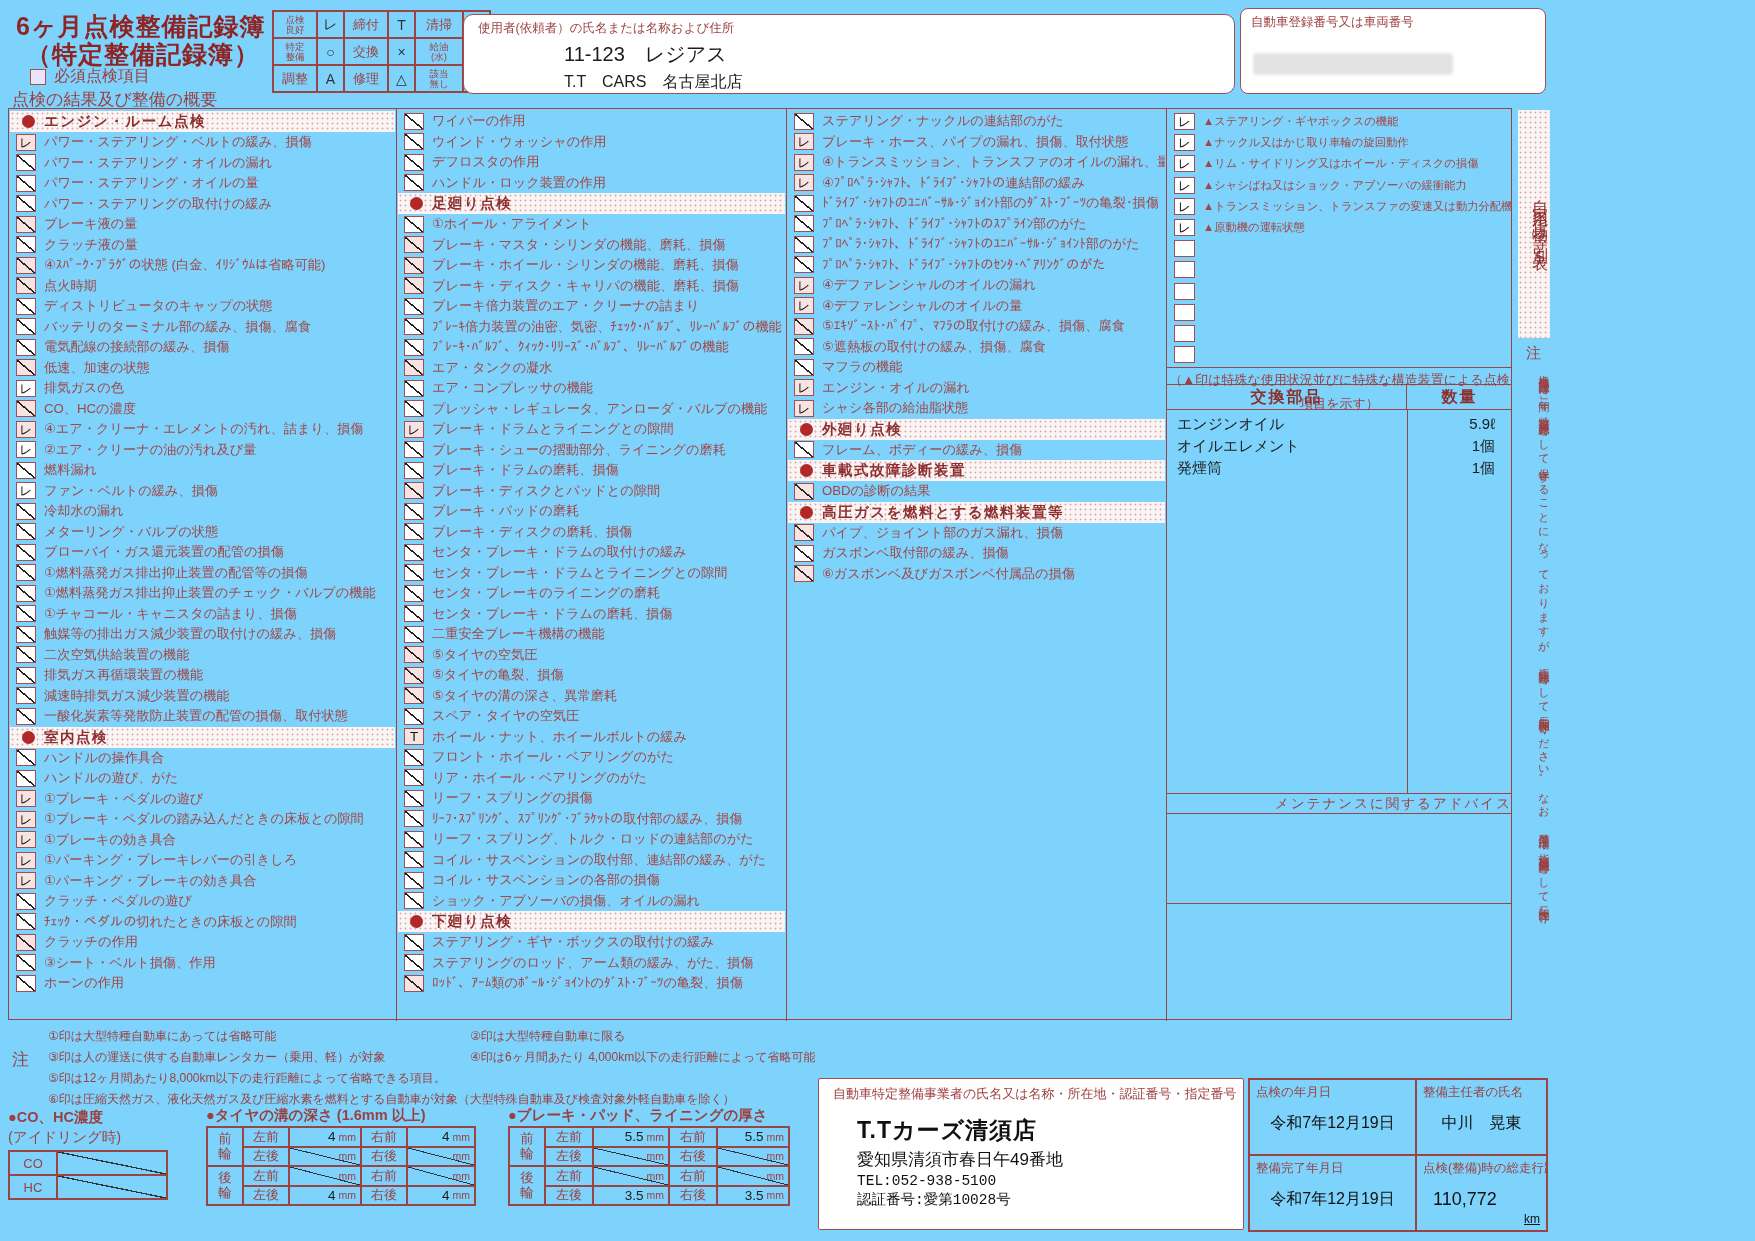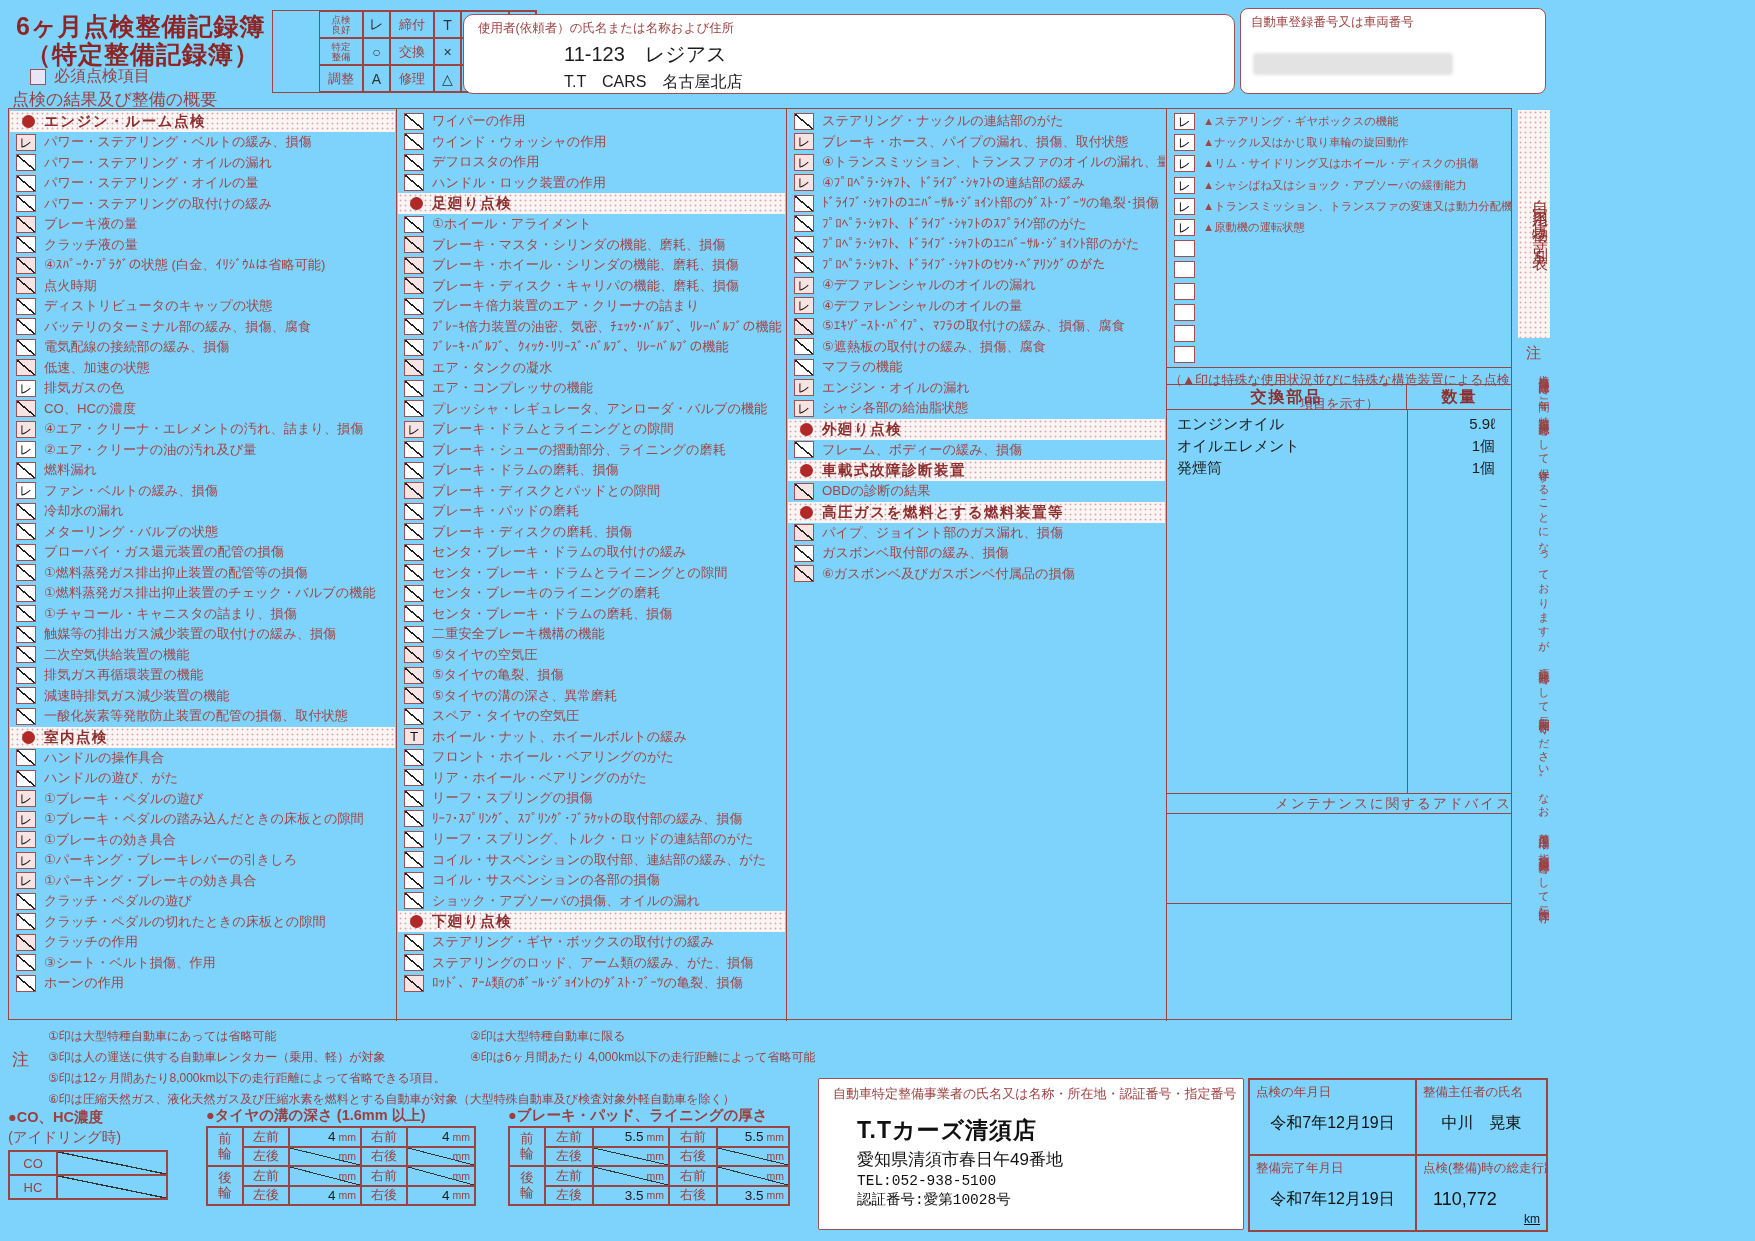--- a/index.html
+++ b/index.html
@@ -9,21 +9,21 @@
   .abs { position:absolute; }
 
   
   .title1,.title2 { font-size:25px; font-weight:bold; color:#8e2424; letter-spacing:1px; }
   .reqrow { display:flex; align-items:center; gap:8px; }
   .swatch { width:16px; height:16px; background:#e9e4f6; border:1.6px solid #a05050; }
   .reqtxt { font-size:16px; color:#9c3f3f; }
   .overview { font-size:17px; color:#9c3f3f; }
 
   .legend { display:grid; grid-template-columns:44px 27px 44px 27px 48px 27px;
-    grid-auto-rows:27px; border:1.4px solid #9c4444;padding-left:46px; }
+    grid-auto-rows:27px; border:1.4px solid #9c4444; }
   .lg { border:0.7px solid #9c4444; display:flex; align-items:center; justify-content:center;
     font-size:13px; color:#9c3f3f; text-align:center; }
   .lg.sm { font-size:9.5px; line-height:1.05; white-space:pre-line; }
   .lg.sym { color:#333; font-size:14px; }
 
   .rbox { border:1.4px solid #a05050; border-radius:10px; background:#fff; }
   .boxlabel { font-size:12.5px; color:#9c3f3f; }
   .ink { color:#1c1c1c; }
 
   .redact { background:#e3e3e3; border-radius:4px; filter:blur(1.5px); }
@@ -302,21 +302,21 @@
         <div class="row item">
           <span class="cb pink">レ</span>
           <span class="lb">①パーキング・ブレーキの効き具合</span>
         </div>
         <div class="row item">
           <span class="cb slash"></span>
           <span class="lb">クラッチ・ペダルの遊び</span>
         </div>
         <div class="row item">
           <span class="cb slash"></span>
-          <span class="lb">クラッチ・ペダルの切れたときの床板との隙間</span>
+          <span class="lb">ﾁｪｯｸ・ペダルの切れたときの床板との隙間</span>
         </div>
         <div class="row item">
           <span class="cb pink slash"></span>
           <span class="lb">クラッチの作用</span>
         </div>
         <div class="row item">
           <span class="cb slash"></span>
           <span class="lb">③シート・ベルト損傷、作用</span>
         </div>
         <div class="row item">

